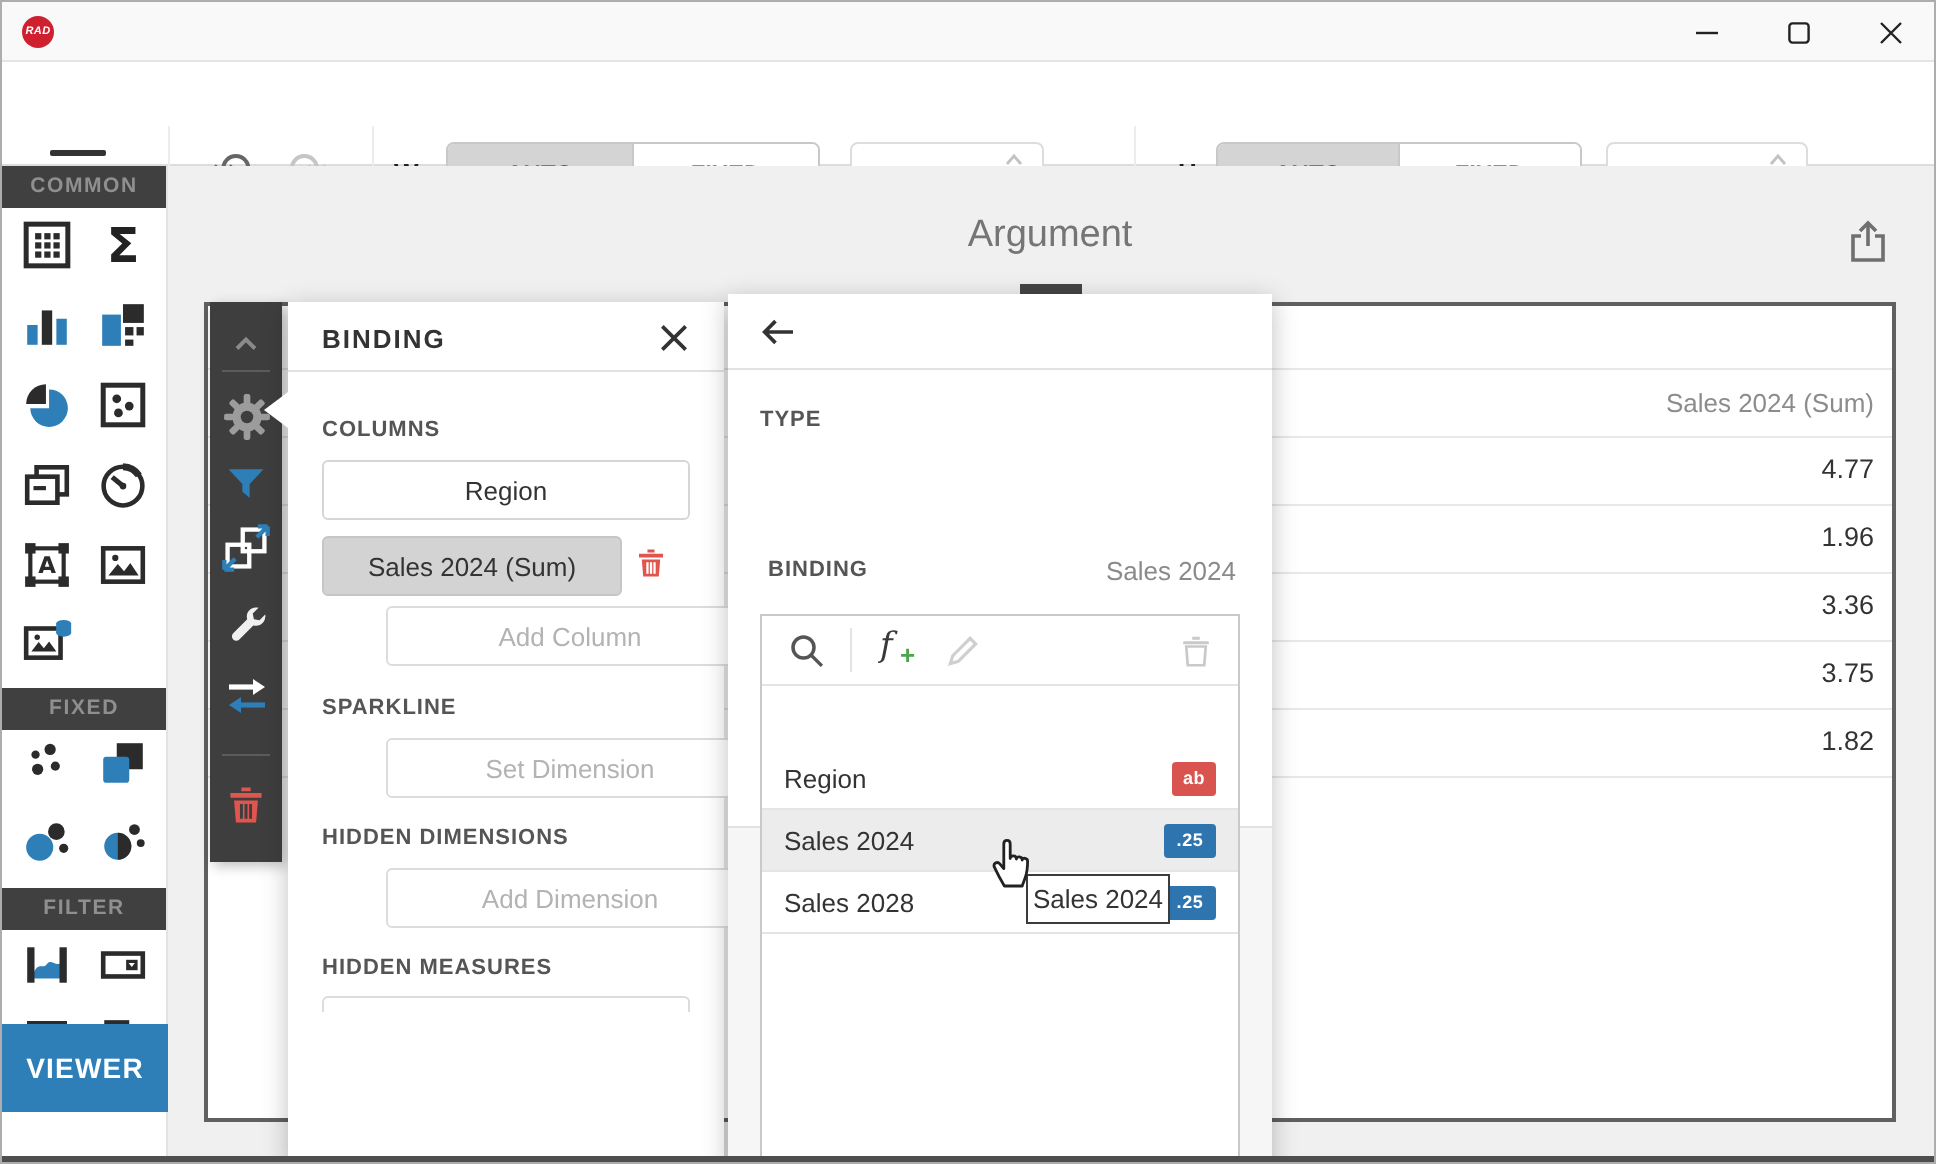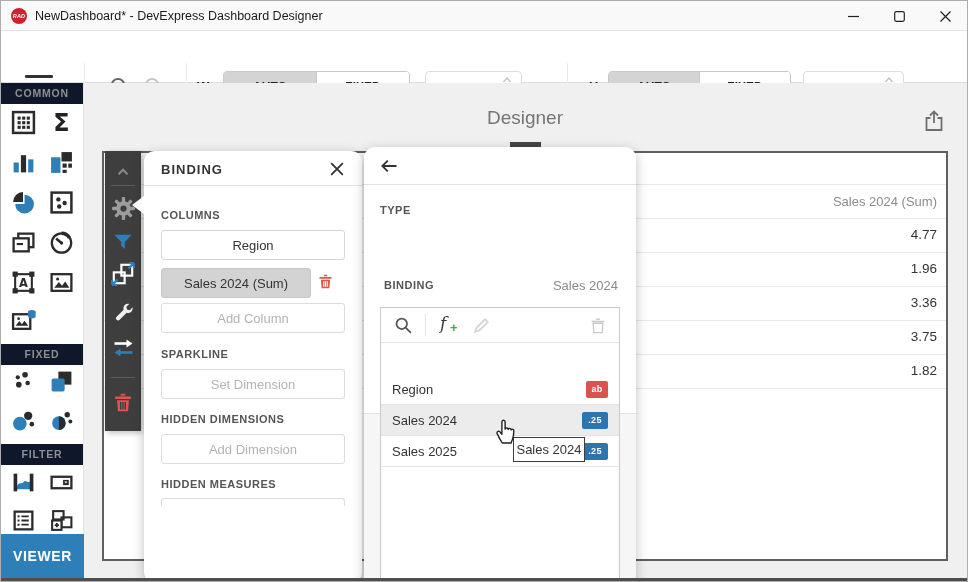--- a/index.html
+++ b/index.html
@@ -30,24 +30,24 @@
   .seg .off { background:#fff; border-left:1px solid #c8c8c8; }
   .spin { top:40px; height:27px; border:1px solid #ddd; border-radius:4px; background:#fff; }
   .spin .arrows { position:absolute; right:9px; top:3px; width:10px; height:20px; }
   .pxlab { top:47px; font-size:14px; color:#9aa0a6; }
   .hamb { left:24px; top:44px; width:34px; height:24px; display:flex; flex-direction:column; justify-content:space-between; }
   .hamb span { display:block; width:28px; height:3px; background:#333; border-radius:1px; }
   .histbtn { top:42px; width:28px; height:28px; font-size:24px; line-height:26px; text-align:center; }
 
   
   #sidebar { left:0; top:82px; width:83px; height:500px; background:#fff; border-right:1px solid #e3e3e3; }
-  .sechead { left:0; width:82px; height:21px; background:#0f172a; color:#8f8f8f;
+  .sechead { left:0; width:82px; height:21px; background:#404040; color:#8f8f8f;
              font-size:10.5px; font-weight:bold; letter-spacing:.8px; text-align:center; line-height:21px; }
   .sicon { width:25px; height:25px; }
-  #viewer-btn { left:0; top:533px; width:83px; height:44px; background:var(--accent);
+  #viewer-btn { left:0; top:511px; width:83px; height:44px; background:var(--accent);
                 color:#fff; font-size:14px; font-weight:bold; letter-spacing:.6px;
                 display:flex; align-items:center; justify-content:center; }
 
   
   #surface { left:83px; top:82px; width:885px; height:500px; background:#f0f0f0; }
   #dash-title { left:101px; top:106px; width:846px; text-align:center; font-size:19px; color:#757575; }
   #export-btn { left:921px; top:107px; width:26px; height:26px; }
   #widget { left:101px; top:150px; width:846px; height:410px; background:#fff; border:2px solid #606060; }
   #widget-handle { left:509px; top:141px; width:31px; height:10px; background:#454545; }
   .grow { left:0; width:100%; text-align:right; padding-right:9px; font-size:13.5px; color:#333; }
@@ -57,30 +57,30 @@
   
   #strip { left:104px; top:150px; width:36px; height:280px; background:var(--strip);
            box-shadow:2px 2px 6px rgba(0,0,0,.25); }
   .stool { left:109px; width:26px; height:26px; display:flex; align-items:center; justify-content:center; }
   .ssep { left:110px; width:24px; height:1px; background:#5c5c5c; }
   #strip-notch { left:131px; top:195px; width:0; height:0;
                  border-top:9px solid transparent; border-bottom:9px solid transparent;
                  border-right:12px solid #fff; z-index:31; }
 
   
-  .panel { background:#fff; box-shadow:0 3px 12px rgba(0,0,0,.25); z-index:30;border-radius:11px; }
+  .panel { background:#fff; box-shadow:0 3px 12px rgba(0,0,0,.25); z-index:30; }
   #binding-panel { left:143px; top:150px; width:218px; height:432px; }
   #measure-panel { left:363px; top:146px; width:272px; height:538px; }
   .phead-divider { left:0; width:100%; height:1px; background:#e2e2e2; }
   .ptitle { font-size:13px; font-weight:bold; letter-spacing:1px; color:#333; }
   .plabel { font-size:11px; font-weight:bold; letter-spacing:.5px; color:#555; }
   .pbtn { left:17px; width:184px; height:30px; border:1px solid #d6d6d6; border-radius:3px;
           background:#fff; display:flex; align-items:center; justify-content:center;
           font-size:13px; color:#333; }
-  .pbtn.ghost { color:#b3b3b3; border-color:#dcdcdc; }
+  .pbtn.ghost { color:#b3b3b3; border-color:#dcdcdc;margin-left:32px; }
   .pbtn.selected { background:#d3d3d3; border-color:#c6c6c6; width:150px; }
 
   
   #type-row { left:16px; top:217px; display:flex; gap:5px; }
   .tbtn { width:30px; height:30px; border:1px solid #d0d0d0; border-radius:4px; background:#fff;
           display:flex; align-items:center; justify-content:center; font-weight:bold; color:#2b2b2b; }
   .tbtn.on { background:#d8d8d8; border-color:#c4c4c4; }
   #measure-lower { left:0; top:266px; width:100%; height:316px; background:#f6f6f6; border-top:1px solid #e2e2e2; }
   #fieldbox { left:16px; top:160px; width:240px; height:272px; background:#fff; border:1px solid #c9c9c9; }
   #fieldbox-toolbar { left:0; top:0; width:100%; height:35px; display:flex; align-items:center;
@@ -103,21 +103,20 @@
   svg { display:block; }
   text { font-family:"DejaVu Sans",sans-serif; }
 </style>
 </head>
 <body>
 
 <div id="app">
 
   <div class="abs" id="titlebar">
     <div class="abs" id="logo">RAD</div>
-    <div class="abs" id="win-title">NewDashboard* - DevExpress Dashboard Designer</div>
     <div class="abs winbtn" style="left:830px">
       <svg width="11" height="11" viewBox="0 0 11 11">
           <path d="M0 5.5 H11" stroke="#222" stroke-width="1.2"></path>
         </svg>
     </div>
     <div class="abs winbtn" style="left:876px">
       <svg width="11" height="11" viewBox="0 0 11 11">
           <rect x="0.7" y="0.7" width="9.6" height="9.6" rx="1.5" fill="none" stroke="#222" stroke-width="1.2"></rect>
         </svg>
     </div>
@@ -169,21 +168,21 @@
         <svg width="10" height="20" viewBox="0 0 10 20">
             <path d="M1.5 7 L5 3 L8.5 7" fill="none" stroke="#c2c2c2" stroke-width="1.4"></path>
             <path d="M1.5 13 L5 17 L8.5 13" fill="none" stroke="#c2c2c2" stroke-width="1.4"></path>
           </svg>
       </div>
     </div>
     <div class="abs pxlab" style="left:913px">px</div>
   </div>
 
   <div class="abs" id="surface"></div>
-  <div class="abs" id="dash-title">Designer</div>
+  <div class="abs" id="dash-title">Argument</div>
   <div class="abs" id="export-btn">
     <svg width="24" height="26" viewBox="0 0 24 24">
       <path d="M8.5 9 H4.5 V21 H19.5 V9 H15.5" fill="none" stroke="#6f6f6f" stroke-width="1.8"></path>
       <path d="M12 14 V3" stroke="#6f6f6f" stroke-width="1.8"></path>
       <path d="M8 6.5 L12 2.5 L16 6.5" fill="none" stroke="#6f6f6f" stroke-width="1.8"></path>
     </svg>
   </div>
 
   <div class="abs" id="widget-handle"></div>
   <div class="abs" id="widget">
@@ -530,21 +529,21 @@
       </div>
       <div class="abs frow" style="top:66px">
         <span class="fname">Region</span>
         <span class="badge red">ab</span>
       </div>
       <div class="abs frow hovered" style="top:97px">
         <span class="fname">Sales 2024</span>
         <span class="badge blue">.25</span>
       </div>
       <div class="abs frow" style="top:128px">
-        <span class="fname">Sales 2025</span>
+        <span class="fname">Sales 2028</span>
         <span class="badge blue">.25</span>
       </div>
     </div>
   </div>
 
   <div class="abs" id="tooltip">Sales 2024</div>
   <div class="abs" id="cursor">
     <svg width="24" height="30" viewBox="0 0 24 30">
       <path d="M9.2 28 C7.6 25.4 5.2 20.8 4.2 18.6 C3.4 16.8 5.6 15.4 6.9 16.9 L8.9 19.3 V7 C8.9 4.6 12.1 4.6 12.1 7 V14.3 C12.1 12.5 15.2 12.5 15.2 14.5 C15.2 12.9 18.1 13 18.1 15 C18.1 13.7 20.8 13.8 20.8 15.6 C20.8 18.3 20.4 21.6 19.6 23.9 C19 25.6 18.5 26.6 18.1 28 Z" fill="#fff" stroke="#222" stroke-width="1.4" stroke-linejoin="round"></path>
     </svg>

